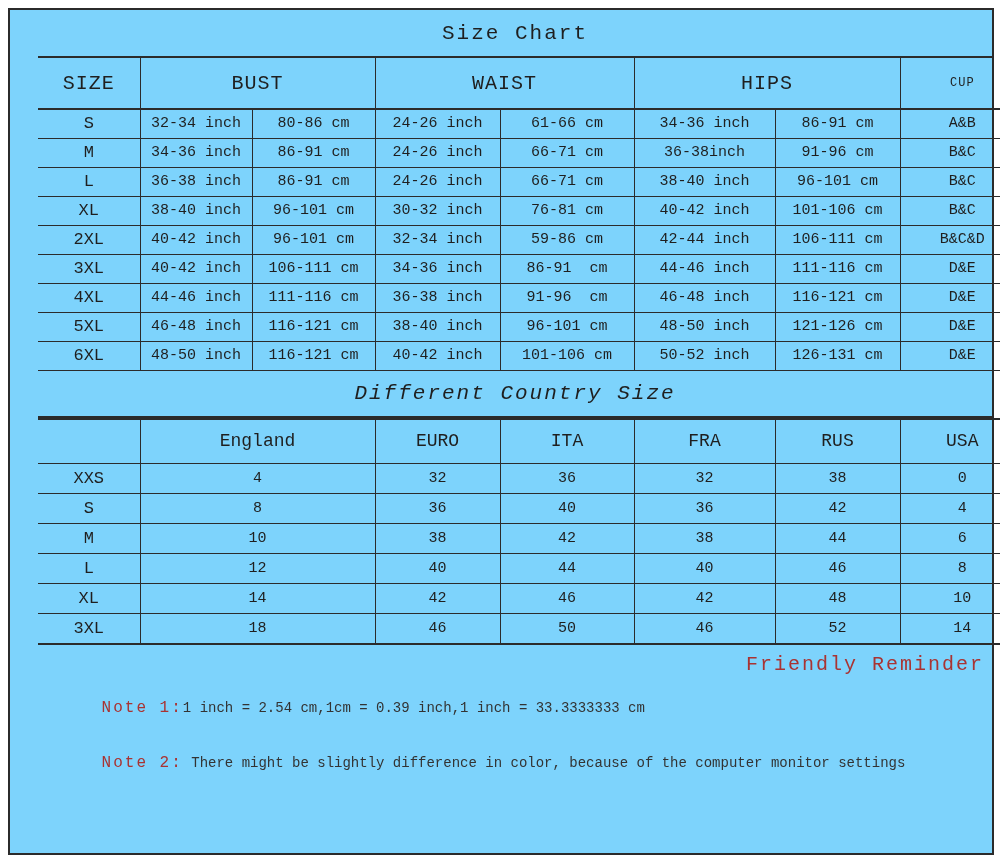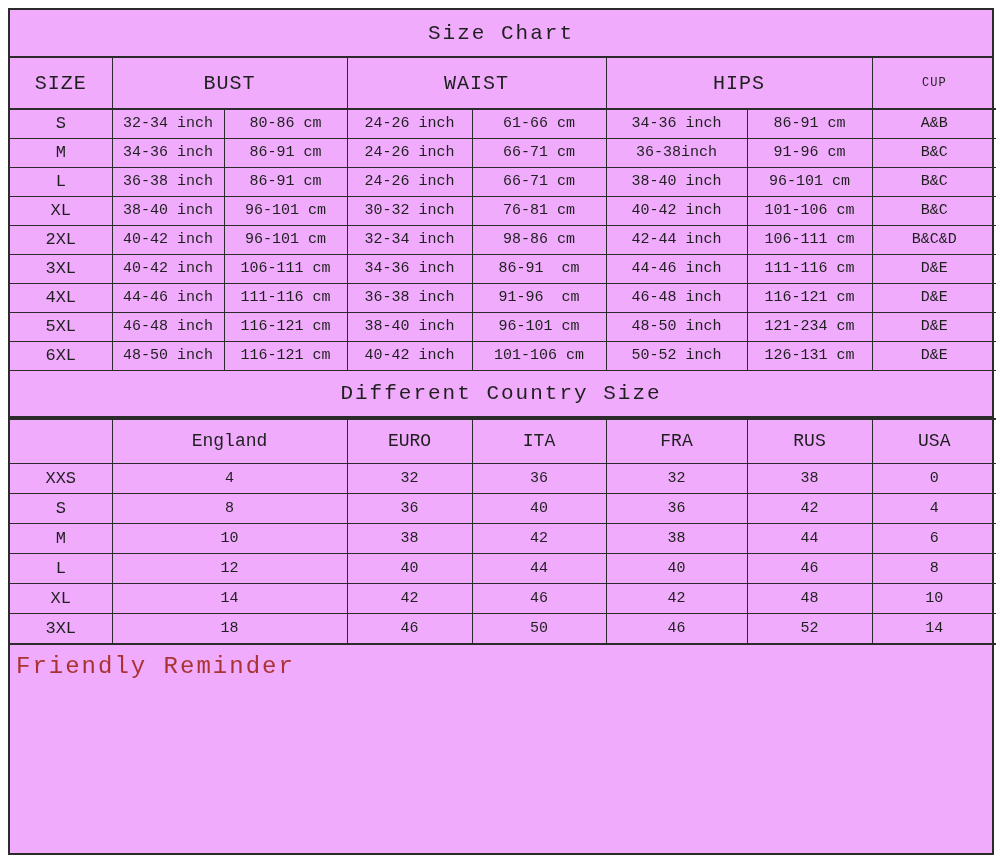--- a/index.html
+++ b/index.html
@@ -8,33 +8,35 @@
     width: 1000px; height: 861px;
     font-family: "Liberation Mono", "DejaVu Sans Mono", monospace;
     color: #1f1f1f;
     position: relative;
   }
   .sheet {
     position: absolute;
     left: 8px; top: 8px;
     width: 986px; height: 847px;
     border: 2px solid #2b2b2b;
-    background: #f0abfc;
+    background: #7dd3fc;
+    padding-left: 28px;
   }
   .section-title {
     height: 48px;
     display: flex; align-items: center; justify-content: center;
     font-size: 21px;
     letter-spacing: 2px;
     border-bottom: 2px solid #2b2b2b;
     white-space: pre;
   }
   .section-title.second {
     height: 47px;
     border-top: 0;
+    font-style: italic;
   }
   table {
     width: 100%;
     border-collapse: collapse;
     table-layout: fixed;
   }
   td, th {
     border: 1px solid #2b2b2b;
     text-align: center;
     vertical-align: middle;
@@ -57,23 +59,24 @@
   .country-table tr > *:first-child { border-left: 0; }
   .country-table tr > *:last-child { border-right: 0; }
   .country-table tbody tr:last-child > * { border-bottom-width: 2px; }
   
   .notes {
     padding: 10px 8px 4px 6px;
     line-height: 1.0;
   }
   .notes-heading {
     color: var(--accent, #A93332);
-    font-size: 24px;
+    font-size: 20px;
     letter-spacing: 2px;
     margin-bottom: 9px;
+    text-align: right;
   }
   .note-line { margin-bottom: 7px; white-space: pre-wrap; }
   .note-label {
     color: var(--accent, #A93332);
     font-size: 16px;
     letter-spacing: 2px;
   }
   .note-text {
     color: #333333;
     font-size: 14px;
@@ -150,21 +153,21 @@
           <td>40-42 inch</td>
           <td>101-106 cm</td>
           <td>B&amp;C</td>
         </tr>
 
         <tr>
           <td class="size-cell">2XL</td>
           <td>40-42 inch</td>
           <td>96-101 cm</td>
           <td>32-34 inch</td>
-          <td>98-86 cm</td>
+          <td>59-86 cm</td>
           <td>42-44 inch</td>
           <td>106-111 cm</td>
           <td>B&amp;C&amp;D</td>
         </tr>
 
         <tr>
           <td class="size-cell">3XL</td>
           <td>40-42 inch</td>
           <td>106-111 cm</td>
           <td>34-36 inch</td>
@@ -185,21 +188,21 @@
           <td>D&amp;E</td>
         </tr>
 
         <tr>
           <td class="size-cell">5XL</td>
           <td>46-48 inch</td>
           <td>116-121 cm</td>
           <td>38-40 inch</td>
           <td>96-101 cm</td>
           <td>48-50 inch</td>
-          <td>121-234 cm</td>
+          <td>121-126 cm</td>
           <td>D&amp;E</td>
         </tr>
 
         <tr>
           <td class="size-cell">6XL</td>
           <td>48-50 inch</td>
           <td>116-121 cm</td>
           <td>40-42 inch</td>
           <td>101-106 cm</td>
           <td>50-52 inch</td>
@@ -294,18 +297,24 @@
           <td>46</td>
           <td>52</td>
           <td>14</td>
         </tr>
       </tbody>
   </table>
 
   <div class="notes">
     <div class="notes-heading">Friendly Reminder</div>
     <div class="note-line">
+      <span class="note-label">Note 1:</span><span class="note-text">1 inch = 2.54 cm,1cm = 0.39 inch,1 inch = 33.3333333 cm</span>
+    </div>
+    <div class="note-line">
+      <span class="note-label">Note 2:</span><span class="note-text"> There might be slightly difference in color, because of the computer monitor settings</span>
+    </div>
+    <div class="note-line">
       
     </div>
 
   </div>
 
 </div>
 
 </body></html>

